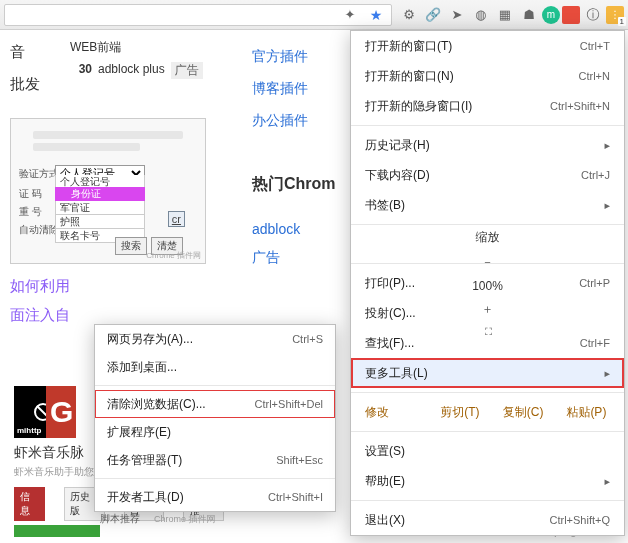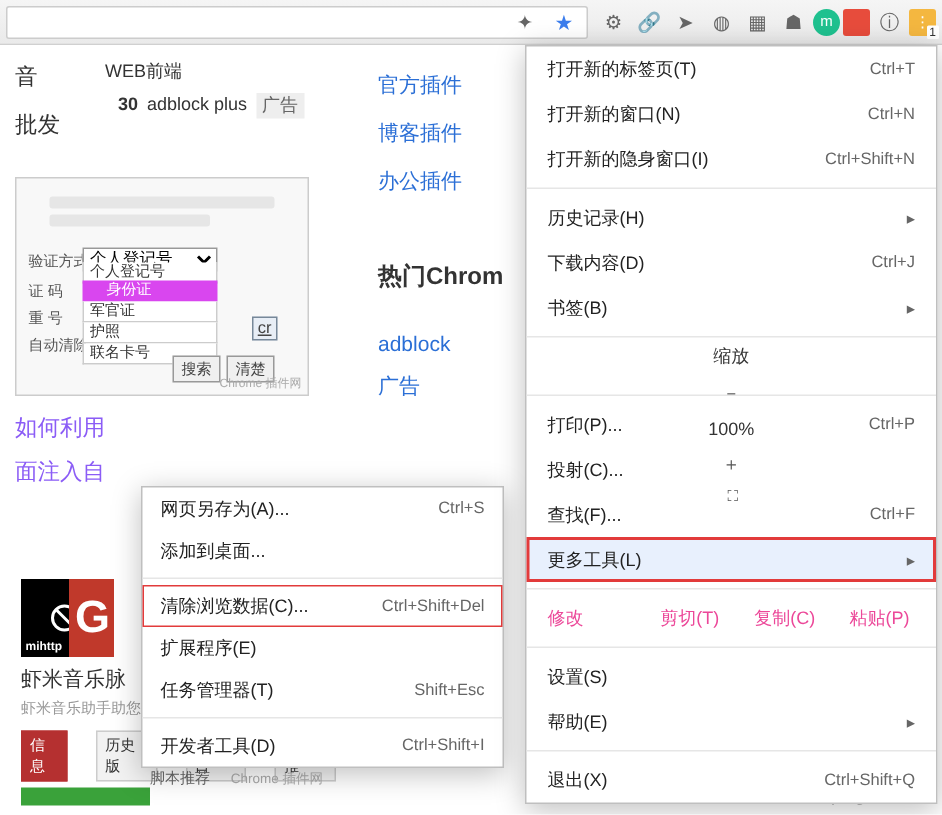--- a/index.html
+++ b/index.html
@@ -71,21 +71,21 @@
   color: #222;
 }
 .menu-row .lbl { white-space: nowrap; }
 .menu-row .kbd { color: #666; font-size: 11px; }
 .menu-sep { height: 1px; background: #e6e6e6; margin: 4px 0; }
 .menu-row.highlight { background: #e8f0fd; outline: 2px solid #e23b3b; outline-offset: -2px; }
 .zoom-row { display: flex; align-items: center; padding: 0 14px; height: 30px; gap: 8px; flex-direction: column; }
 .zoom-row .zlbl { flex: 1; }
 .zoom-btn { width: 22px; text-align: center; color: #555; }
 .tool-row { display: flex; align-items: center; padding: 0 6px; height: 30px; }
-.tool-row .tbtn { flex: 1; text-align: center; font-size: 12px; color: #ec4899; padding: 4px 0; }
+.tool-row .tbtn { flex: 1; text-align: center; font-size: 12px; color: #a16207; padding: 4px 0; }
 .full-icon { letter-spacing: -2px; font-size: 10px; color: #555; }
 
 .submenu {
   position: absolute;
   top: 292px;
   left: 94px;
   width: 242px;
   background: #fff;
   border: 1px solid #bfbfbf;
   box-shadow: 0 4px 18px rgba(0,0,0,0.25);
@@ -228,21 +228,21 @@
   </div>
 </div>
 
 <div class="bottom-links">
   <a href="#">IE</a>
   <a href="#">Ad</a>
 </div>
 
 <div class="menu">
   <div class="menu-row">
-      <span class="lbl">打开新的标签页(T)</span>
+      <span class="lbl">打开新的窗口(T)</span>
       <span class="kbd">Ctrl+T</span>
     </div>
   <div class="menu-row">
       <span class="lbl">打开新的窗口(N)</span>
       <span class="kbd">Ctrl+N</span>
     </div>
   <div class="menu-row">
       <span class="lbl">打开新的隐身窗口(I)</span>
       <span class="kbd">Ctrl+Shift+N</span>
     </div>

